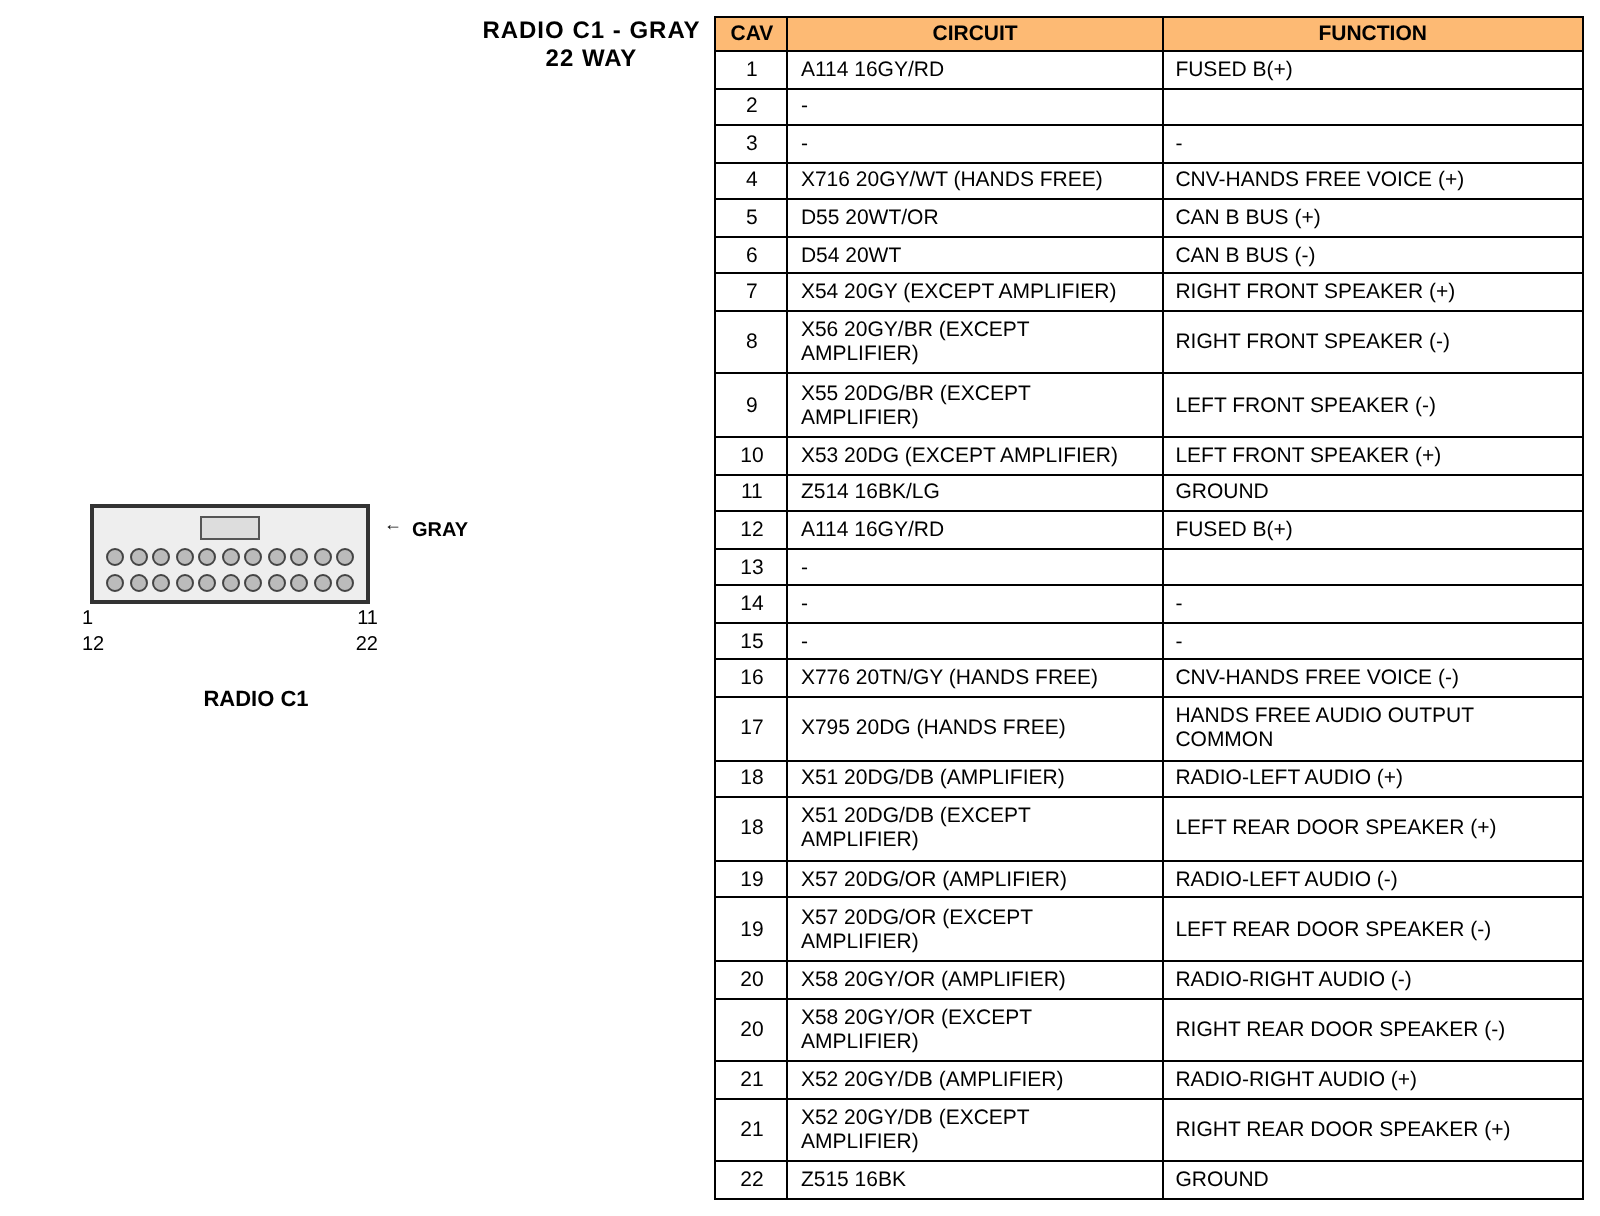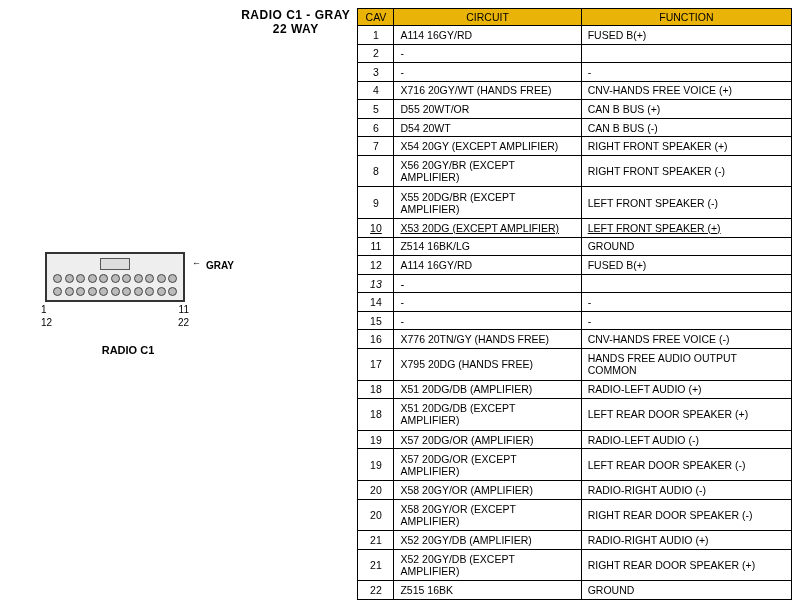--- a/index.html
+++ b/index.html
@@ -48,22 +48,22 @@
       width: 100%;
       border-collapse: collapse;
       font-size: 10.5px;
     }
     th, td {
       border: 1px solid #000;
       padding: 2px 6px;
       text-align: left;
     }
     th {
-      background: #eab308;
-      font-weight: normal;
+      background: #fdba74;
+      font-weight: bold;
       text-align: center;
     }
     td:first-child {
       text-align: center;
       width: 36px;
     }
     tr:nth-child(even) td { background: #fff; }
     tr:nth-child(odd) td { background: #fff; }
     .connector-outer {
       border: 2px solid #333;
@@ -220,36 +220,36 @@
         <tr style="background: rgb(255, 255, 255);">
           <td>8</td>
           <td>X56 20GY/BR (EXCEPT AMPLIFIER)</td>
           <td>RIGHT FRONT SPEAKER (-)</td>
         </tr>
         <tr style="background: rgb(255, 255, 255);">
           <td>9</td>
           <td>X55 20DG/BR (EXCEPT AMPLIFIER)</td>
           <td>LEFT FRONT SPEAKER (-)</td>
         </tr>
-        <tr style="background: #14532d; text-decoration: underline;">
+        <tr style="background: #14532d;">
           <td>10</td>
           <td>X53 20DG (EXCEPT AMPLIFIER)</td>
           <td>LEFT FRONT SPEAKER (+)</td>
         </tr>
         <tr style="background: rgb(255, 255, 255);">
           <td>11</td>
           <td>Z514 16BK/LG</td>
           <td>GROUND</td>
         </tr>
         <tr style="background: rgb(255, 255, 255);">
           <td>12</td>
           <td>A114 16GY/RD</td>
           <td>FUSED B(+)</td>
         </tr>
-        <tr style="background: #701a75; font-style: italic;">
+        <tr style="background: #701a75;">
           <td>13</td>
           <td>-</td>
           <td></td>
         </tr>
         <tr style="background: rgb(255, 255, 255);">
           <td>14</td>
           <td>-</td>
           <td>-</td>
         </tr>
         <tr style="background: rgb(255, 255, 255);">

